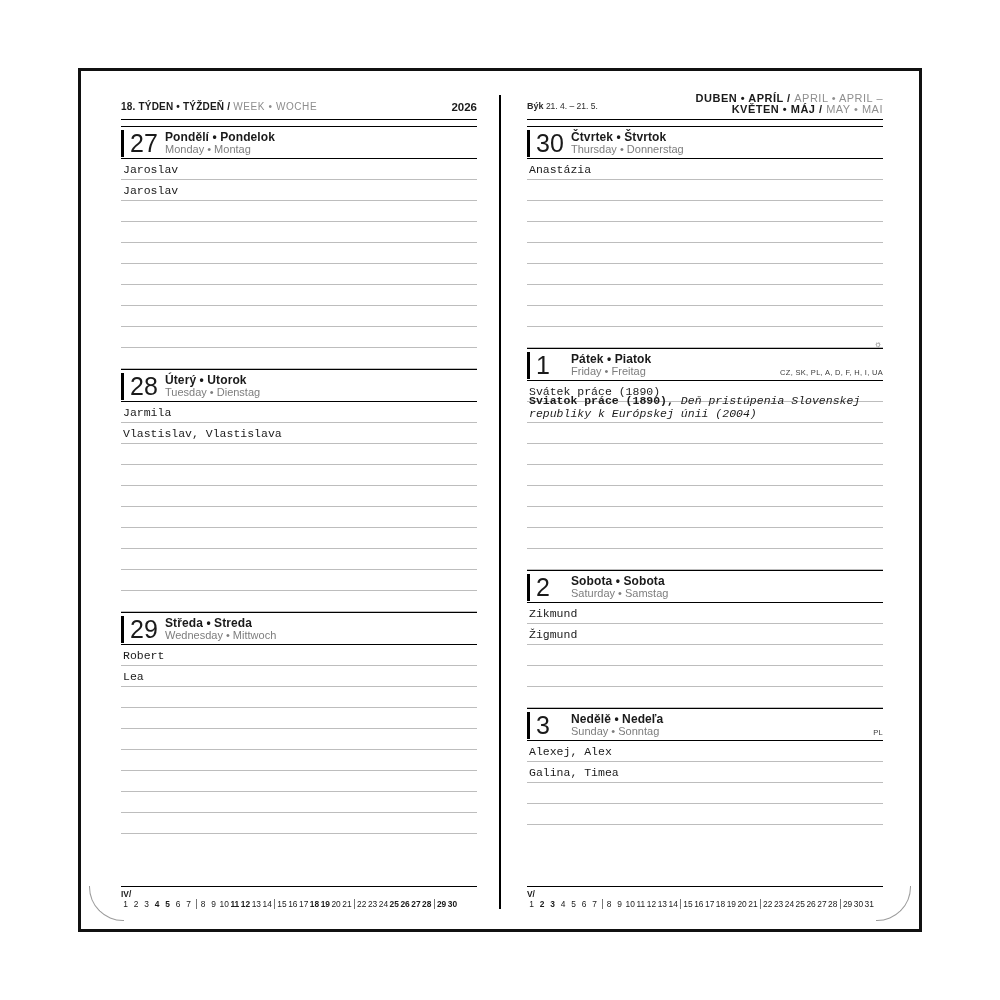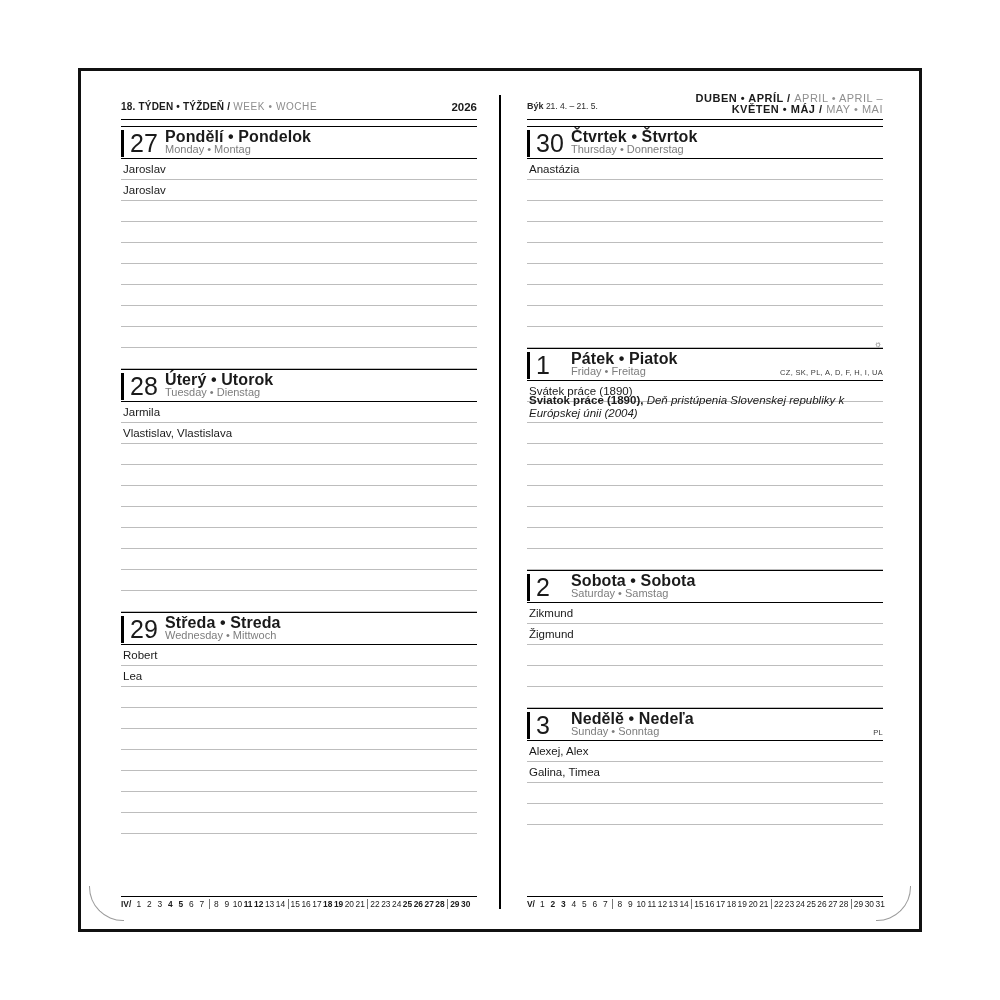--- a/index.html
+++ b/index.html
@@ -113,21 +113,21 @@
     line-height: 27px;
     padding-left: 6px;
     border-left: 3px solid #000;
     box-sizing: border-box;
   }
   .day-names {
     line-height: 12px;
     padding-bottom: 2px;
   }
   .dn-main {
-    font-size: 16px;
+    font-size: 12px;
     font-weight: 700;
     letter-spacing: .1px;
   }
   .dn-sub {
     font-size: 11px;
     color: #7d7d7d;
   }
   .day-flags {
     position: absolute;
     right: 0;
@@ -154,20 +154,21 @@
     position: relative;
     box-sizing: border-box;
   }
   .line .txt {
     position: absolute;
     left: 2px;
     bottom: 3px;
     font-size: 11.5px;
     line-height: 13px;
     white-space: nowrap;
+    font-family: Liberation Mono, monospace;
   }
   .line .txt.two {
     bottom: 2px;
     white-space: normal;
     width: 100%;
   }
   .line .txt b { font-weight: 700; }
   .line .txt i { font-style: italic; }
 
   
@@ -176,20 +177,21 @@
     bottom: 14px;
     left: 34px;
     right: 22px;
     border-top: 1px solid #000;
     padding-top: 2px;
     font-size: 8.4px;
     letter-spacing: 0;
     white-space: nowrap;
     display: flex;
     align-items: flex-start;
+    flex-direction: column;
   }
   .page.right .month-strip { left: 26px; right: 30px; }
   .month-strip .mlabel {
     font-weight: 700;
     margin-right: 3px;
   }
   .month-strip .dgrid {
     display: flex;
     gap: 1.5px;
   }

